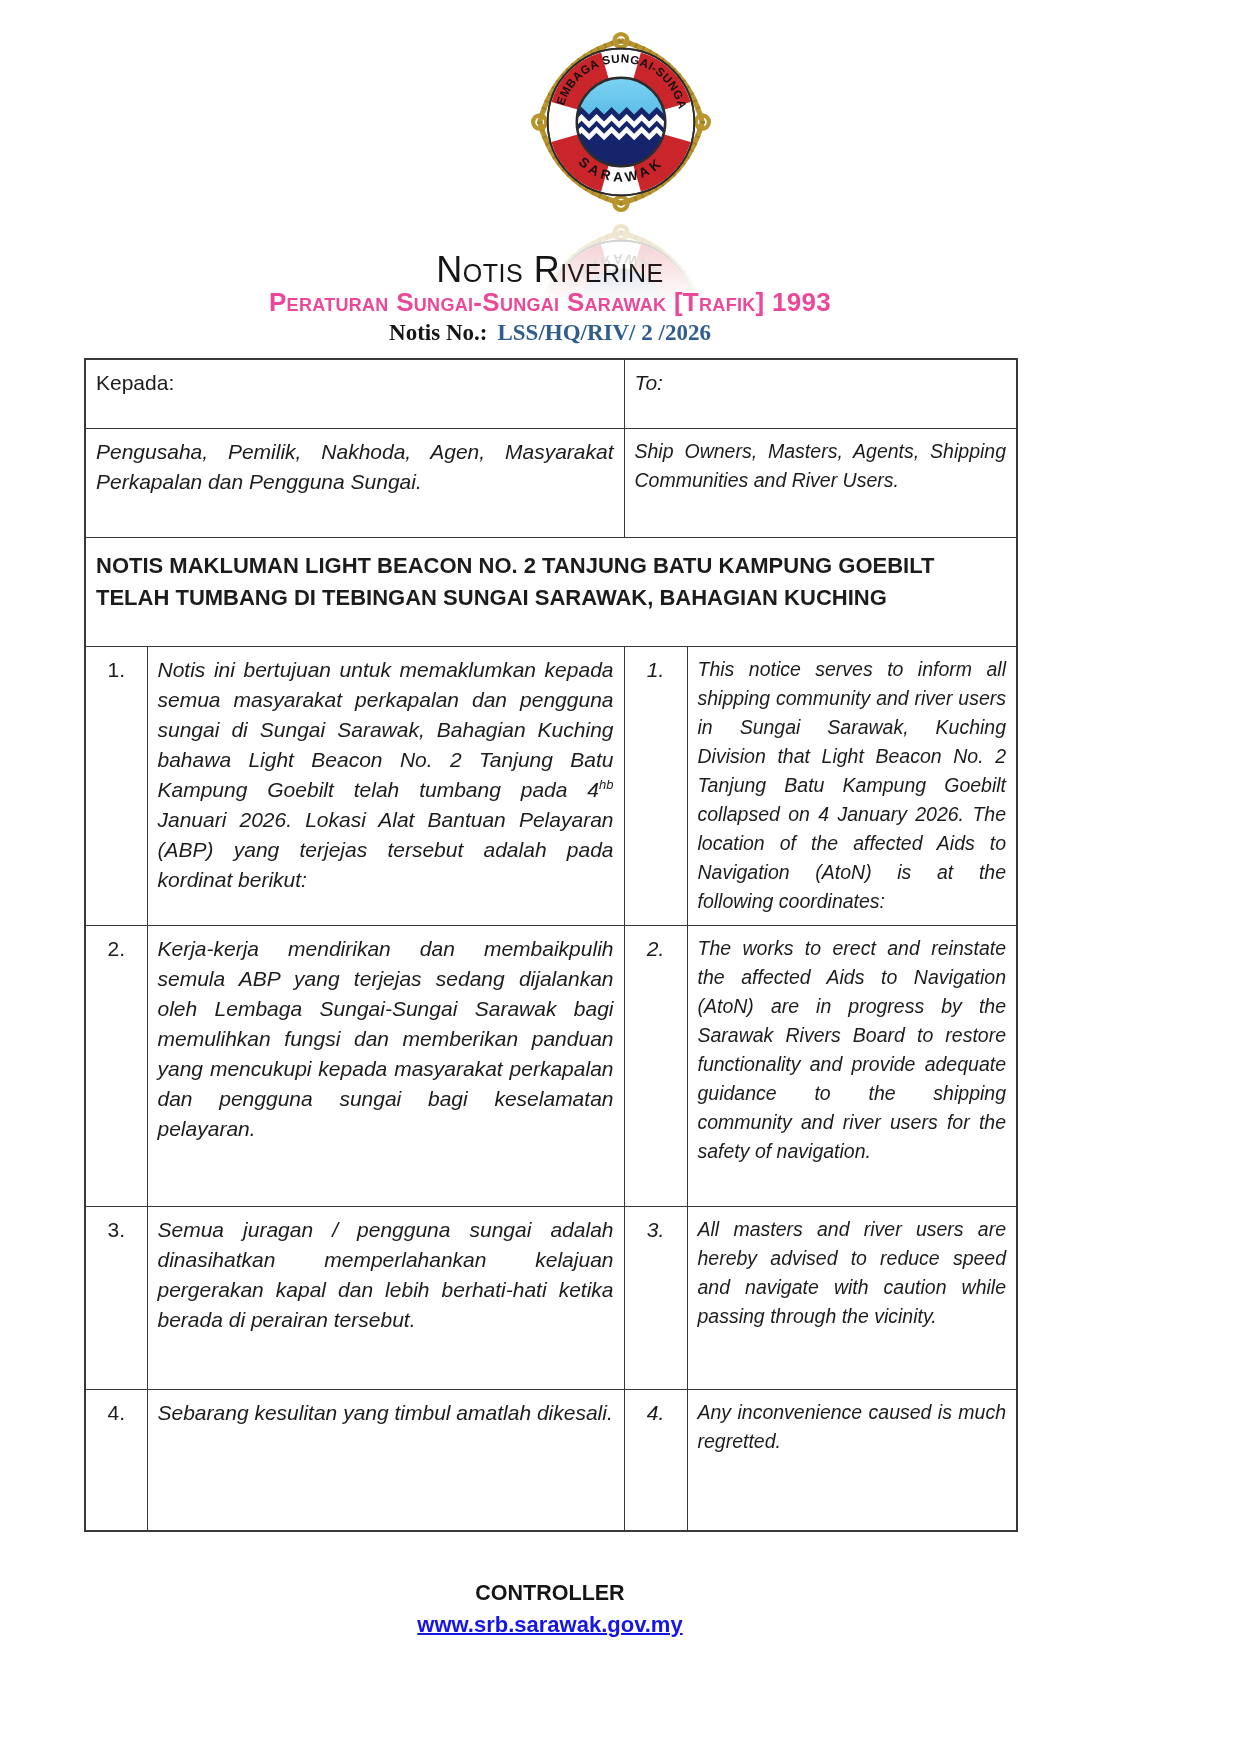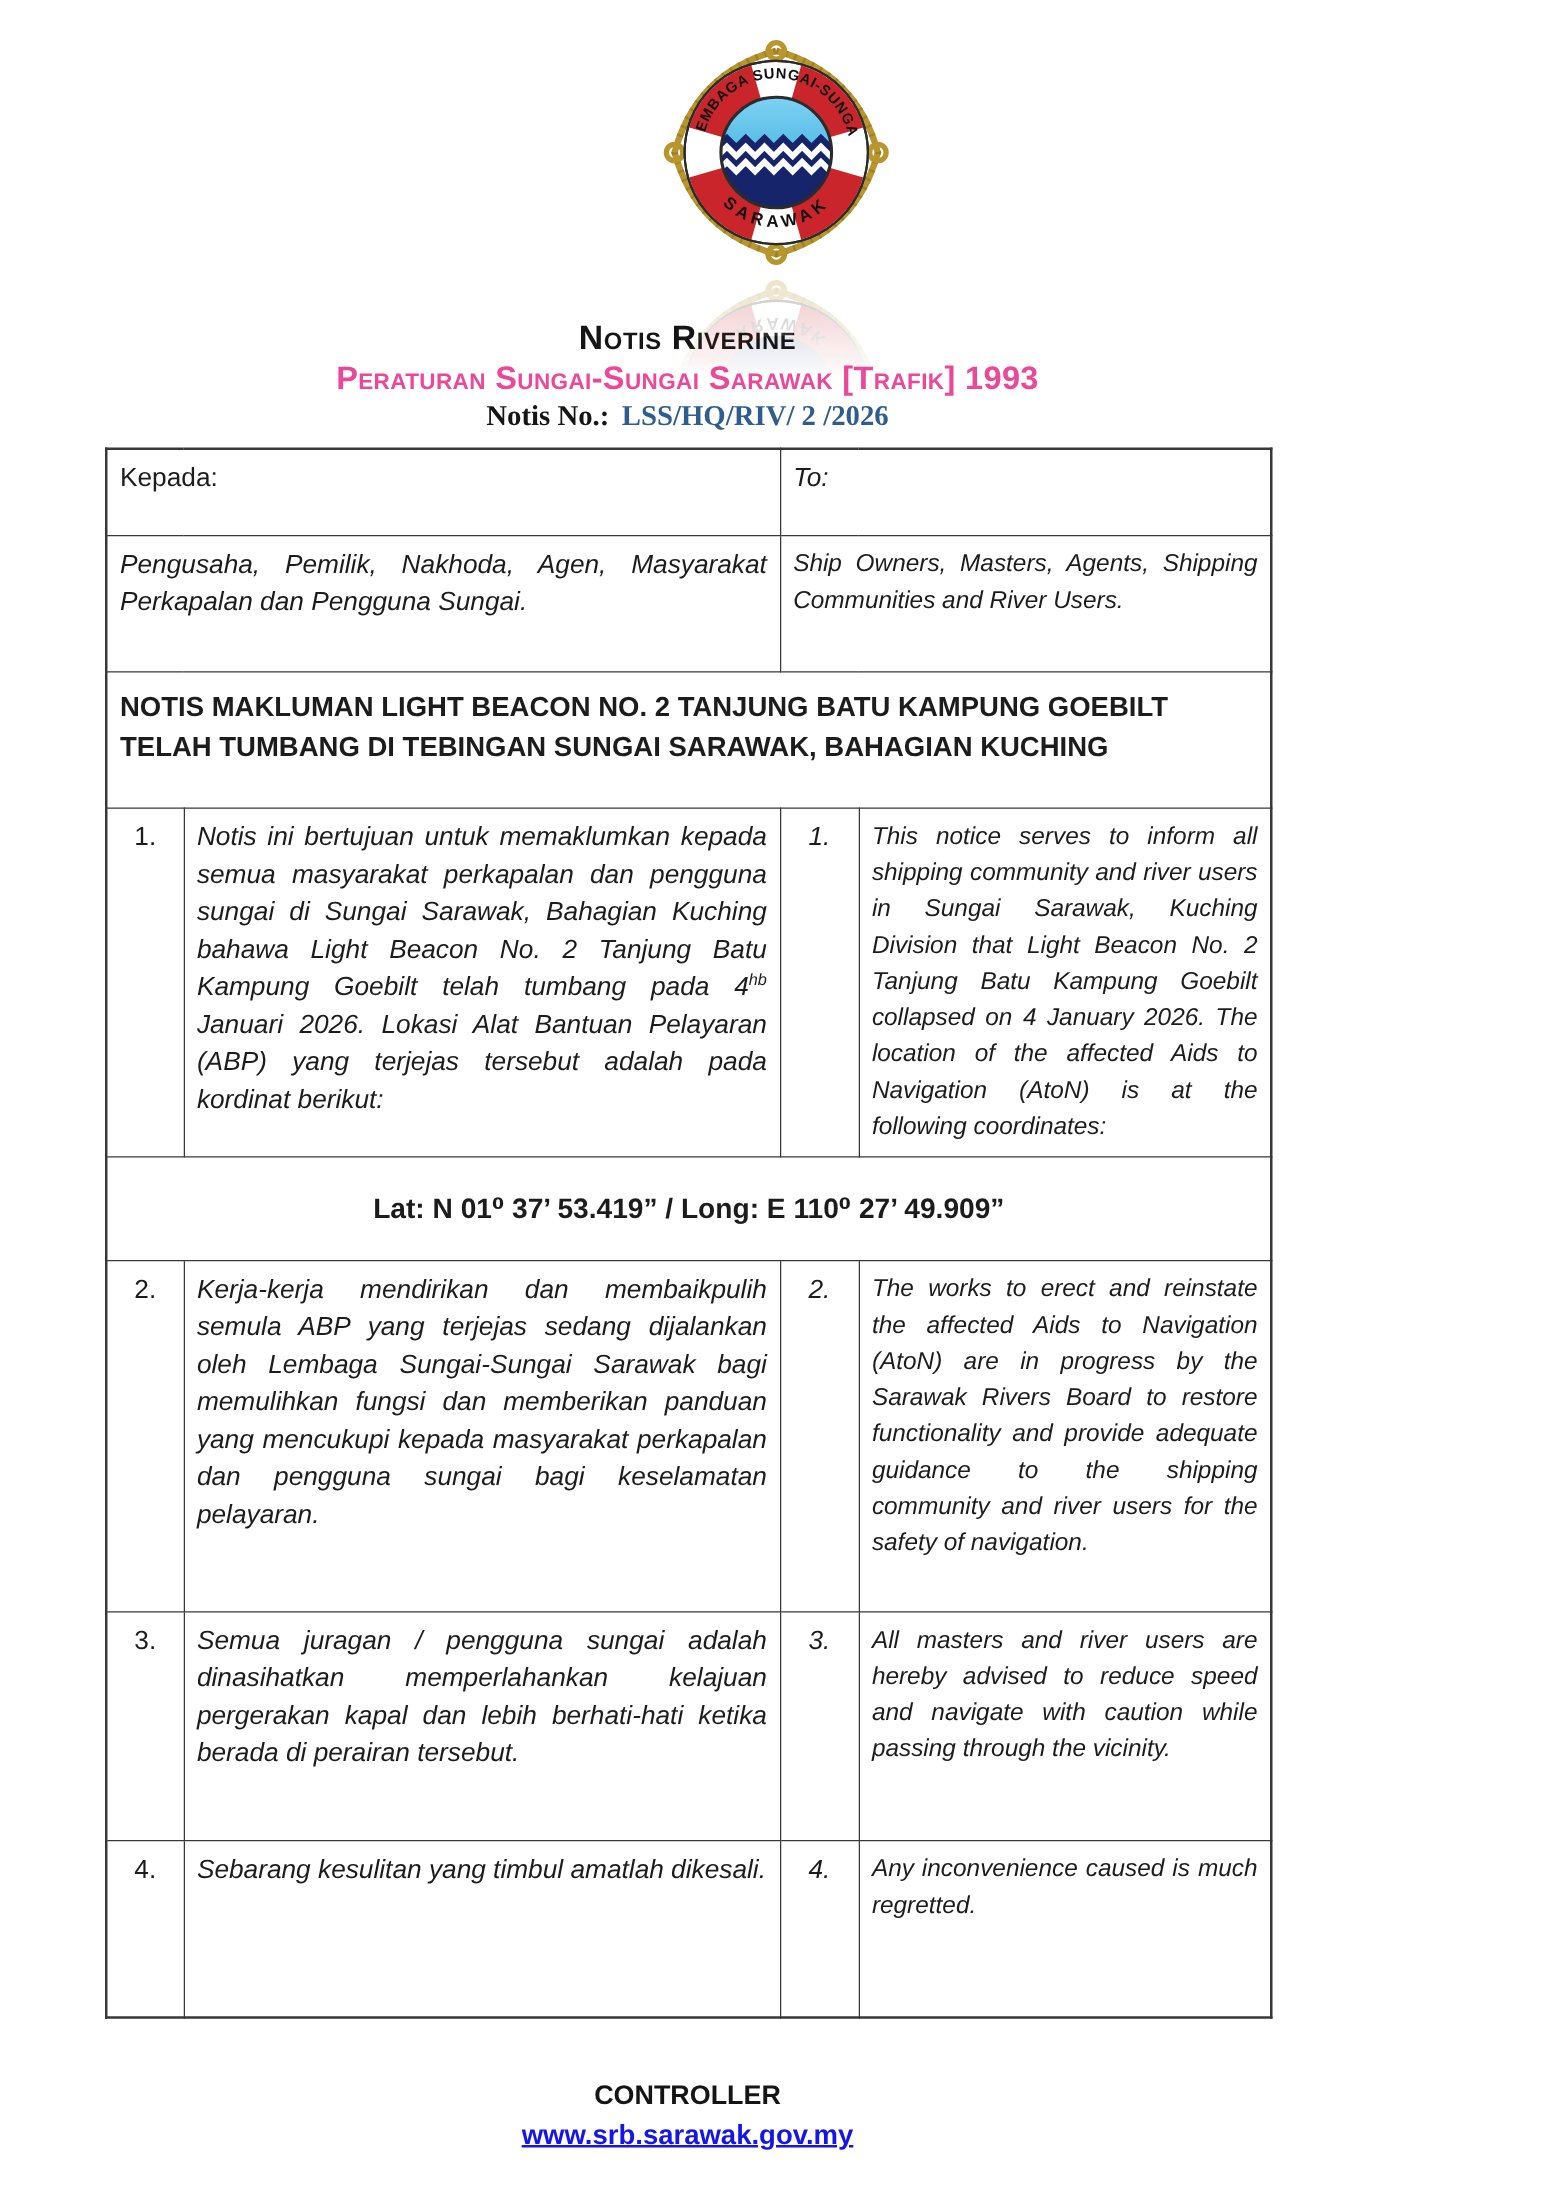--- a/index.html
+++ b/index.html
@@ -18,21 +18,21 @@
   .logo-svg {
     width:188px; height:188px;
     -webkit-box-reflect: below 4px linear-gradient(transparent 55%, rgba(0,0,0,0.28));
   }
 
   
   .header-block {
     width:932px; margin:14px 0 0 84px; text-align:center;
   }
   .doc-title {
-    font-variant:small-caps; font-weight:bold; font-size:27px; line-height:32px;
+    font-variant:small-caps; font-weight:normal; font-size:36px; line-height:32px;
     letter-spacing:0.5px; color:#151515;text-align:center;
   }
   .doc-subtitle {
     font-variant:small-caps; font-weight:bold; font-size:26px; line-height:32px;
     letter-spacing:0.3px; color:#ec4899;
   }
   .notis-line {
     font-weight:bold; font-size:23px; line-height:30px; color:#151515;font-family:Liberation Serif, serif;
   }
   .notis-number { color:#2E5D8E; margin-left:10px; }
@@ -169,23 +169,20 @@
     <td colspan="4">NOTIS MAKLUMAN LIGHT BEACON NO. 2 TANJUNG BATU KAMPUNG GOEBILT TELAH TUMBANG DI TEBINGAN SUNGAI SARAWAK, BAHAGIAN KUCHING</td>
   </tr>
 
   <tr class="row-item-1">
     <td class="cell-num">1.</td>
     <td class="cell-ms"><span>Notis ini bertujuan untuk memaklumkan kepada semua masyarakat perkapalan dan pengguna sungai di Sungai Sarawak, Bahagian Kuching bahawa Light Beacon No. 2 Tanjung Batu Kampung Goebilt telah tumbang pada 4</span><sup class="hb">hb</sup><span> Januari 2026. Lokasi Alat Bantuan Pelayaran (ABP) yang terjejas tersebut adalah pada kordinat berikut:</span></td>
     <td class="cell-num-en">1.</td>
     <td class="cell-en">This notice serves to inform all shipping community and river users in Sungai Sarawak, Kuching Division that Light Beacon No. 2 Tanjung Batu Kampung Goebilt collapsed on 4 January 2026. The location of the affected Aids to Navigation (AtoN) is at the following coordinates:</td>
   </tr>
 
-  <tr class="row-coords">
-    <td colspan="4">Lat: N 01⁰ 37’ 53.419” / Long: E 110⁰ 27’ 49.909”</td>
-  </tr>
 
   <tr class="row-item-2">
     <td class="cell-num">2.</td>
     <td class="cell-ms">Kerja-kerja mendirikan dan membaikpulih semula ABP yang terjejas sedang dijalankan oleh Lembaga Sungai-Sungai Sarawak bagi memulihkan fungsi dan memberikan panduan yang mencukupi kepada masyarakat perkapalan dan pengguna sungai bagi keselamatan pelayaran.</td>
     <td class="cell-num-en">2.</td>
     <td class="cell-en">The works to erect and reinstate the affected Aids to Navigation (AtoN) are in progress by the Sarawak Rivers Board to restore functionality and provide adequate guidance to the shipping community and river users for the safety of navigation.</td>
   </tr>
 
   <tr class="row-item-3">
     <td class="cell-num">3.</td>

